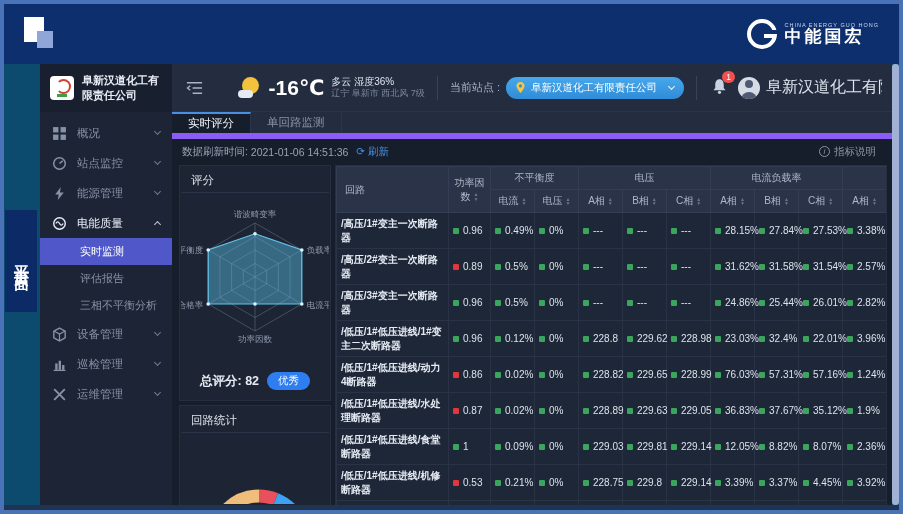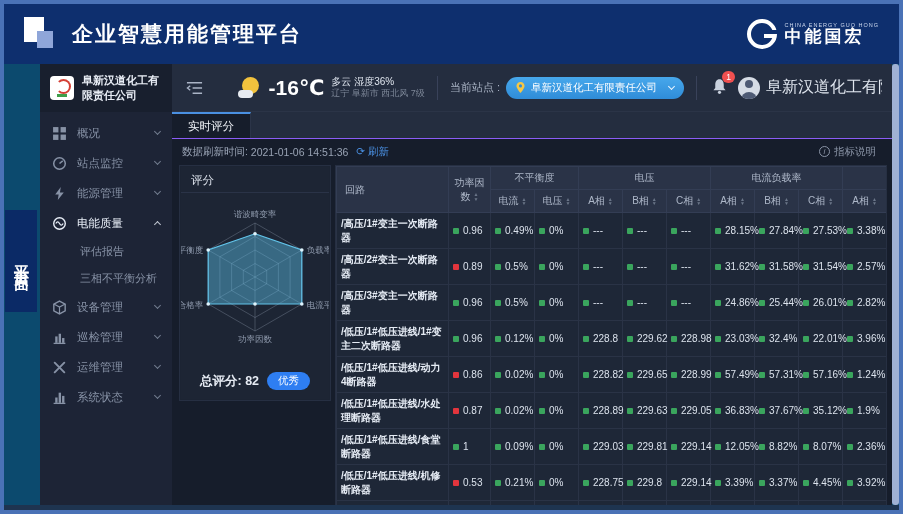--- a/index.html
+++ b/index.html
@@ -65,30 +65,30 @@
   .pill-chev { width:5px; height:5px; border-right:1.5px solid #eaf4fd; border-bottom:1.5px solid #eaf4fd; transform:rotate(45deg); margin-left:auto; margin-top:-2px; }
   .bell-wrap { position:relative; margin:0 10px 0 2px; cursor:pointer; }
   .bell-wrap svg { width:17px; height:18px; }
   .badge { position:absolute; top:-6px; right:-7px; background:#f05050; color:#fff; border-radius:8px; font-size:8.5px; line-height:1; padding:2px 4px; min-width:13px; text-align:center; }
   .avatar { width:22px; height:22px; border-radius:50%; background:#d6dce6; position:relative; overflow:hidden; flex-shrink:0; margin-right:6px; }
   .avatar::before { content:""; position:absolute; left:7px; top:3px; width:8px; height:8px; border-radius:50%; background:#4e5a74; }
   .avatar::after { content:""; position:absolute; left:3px; bottom:-3px; width:16px; height:10px; border-radius:8px 8px 0 0; background:#4e5a74; }
   .username { color:#dfe5ee; font-size:16px; white-space:nowrap; overflow:hidden; max-width:116px; }
 
   .content { flex:1; display:flex; flex-direction:column; background:#161d2b; min-height:0; }
-  .tabs-row { height:27px; background:#242d3f; display:flex; border-bottom:1px solid #8b5cf6; flex-shrink:0; }
+  .tabs-row { height:27px; background:#242d3f; display:flex; border-bottom:6px solid #8b5cf6; flex-shrink:0; }
   .tab { padding:0 16px; display:flex; align-items:center; font-size:11.5px; color:#8691a5; border-right:1px solid #2b3448; cursor:pointer; }
   .tab.active { background:#161d2b; color:#f2f5fa; border-top:2px solid #4a90e2; }
   .refresh-row { height:25px; display:flex; align-items:center; padding:0 10px; font-size:10.5px; color:#99a3b4; flex-shrink:0; }
   .refresh-btn { color:#4a90e2; margin-left:8px; cursor:pointer; }
   .indicator-link { margin-left:auto; color:#8a94a6; display:flex; gap:4px; align-items:center; margin-right:6px; cursor:pointer; }
   .info-icon { width:11px; height:11px; border:1px solid #8a94a6; border-radius:50%; font-size:8px; display:flex; align-items:center; justify-content:center; font-style:italic; }
 
   .cols { flex:1; display:flex; gap:6px; padding:2px 6px 0 8px; min-height:0; overflow:hidden; }
-  .leftcol { width:150px; display:flex; flex-direction:row; gap:6px; flex-shrink:0; min-height:0; }
+  .leftcol { width:150px; display:flex; flex-direction:column; gap:6px; flex-shrink:0; min-height:0; }
   .panel { background:#1d2534; border:1px solid #27304401; outline:1px solid #262f42; display:flex; flex-direction:column; }
   .panel-title { height:26px; line-height:26px; padding:0 10px; color:#dde3ec; font-size:11.5px; border-bottom:1px solid #2a3347; flex-shrink:0; }
   .score-panel { height:234px; flex-shrink:0; }
   .radar-wrap { flex:1; overflow:hidden; }
   .total-row { display:flex; align-items:center; justify-content:center; gap:8px; padding:0 0 9px; }
   .total-label { color:#e6ebf3; font-size:12.5px; font-weight:bold; }
   .grade-badge { background:#2e7ef2; color:#fff; font-size:10.5px; padding:2px 11px; border-radius:11px; }
   .circuit-panel { flex:1; overflow:hidden; }
 
   .table-wrap { flex:1; overflow:hidden; background:#1c2433; outline:1px solid #262f42; }
@@ -104,21 +104,20 @@
 </head>
 <body>
 
 <div class="frame">
 
   <header class="banner">
     <div class="banner-logo">
       <div class="sq1"></div>
         <div class="sq2"></div>
     </div>
-    <div class="banner-title">企业智慧用能管理平台</div>
     <div class="brand">
       <div class="brand-mark"></div>
       <div class="brand-text">
         <span class="brand-sub">CHINA ENERGY GUO HONG</span>
         <span class="brand-name">中能国宏</span>
       </div>
     </div>
   </header>
 
   <div class="workspace">
@@ -168,20 +167,21 @@
             <div class="menu-item active">
               <span class="mi-icon">
                 <svg viewBox="0 0 14 14" fill="none" stroke="currentColor">
                   <circle cx="7" cy="7" r="5.4" stroke-width="1.3"></circle>
                   <path d="M3.6 7 Q5.3 3.9 7 7 T10.4 7" stroke-width="1.2"></path>
                 </svg>
               </span>
               <span>电能质量</span>
               <span class="chev up"></span>
             </div>
+            <div class="submenu-item selected">实时监测</div>
             <div class="submenu-item">评估报告</div>
             <div class="submenu-item">三相不平衡分析</div>
             <div class="menu-item">
               <span class="mi-icon">
                 <svg viewBox="0 0 14 14" fill="none" stroke="currentColor">
                   <path d="M7 1 L12.3 3.8 L12.3 10.2 L7 13 L1.7 10.2 L1.7 3.8 Z" stroke-width="1.3"></path>
                   <path d="M1.7 3.8 L7 6.6 L12.3 3.8 M7 6.6 L7 13" stroke-width="1.1"></path>
                 </svg>
               </span>
               <span>设备管理</span>
@@ -199,32 +199,20 @@
               <span>巡检管理</span>
               <span class="chev "></span>
             </div>
             <div class="menu-item">
               <span class="mi-icon">
                 <svg viewBox="0 0 14 14" fill="none" stroke="currentColor" stroke-linecap="round">
                   <path d="M2.5 2.5 L11.5 11.5 M11.5 2.5 L2.5 11.5" stroke-width="1.8"></path>
                 </svg>
               </span>
               <span>运维管理</span>
-              <span class="chev "></span>
-            </div>
-            <div class="menu-item">
-              <span class="mi-icon">
-                <svg viewBox="0 0 14 14" fill="currentColor">
-                  <path d="M1.5 12.5 H12.5" stroke="currentColor" stroke-width="1.2"></path>
-                  <rect x="3" y="7" width="2.2" height="5"></rect>
-                  <rect x="6.2" y="2.5" width="2.2" height="9.5"></rect>
-                  <rect x="9.4" y="5.5" width="2.2" height="6.5"></rect>
-                </svg>
-              </span>
-              <span>系统状态</span>
               <span class="chev "></span>
             </div>
           </nav>
       </aside>
 
       <div class="main">
 
         <div class="topbar">
           <svg class="collapse-icon" viewBox="0 0 18 14">
             <path d="M1 1.5 H17 M7 7 H17 M7 12.5 H17" stroke="currentColor" stroke-width="1.6" fill="none"></path>
@@ -256,20 +244,21 @@
             </svg>
             <span class="badge">1</span>
           </div>
           <div class="avatar"></div>
           <span class="username">阜新汉道化工有限责任公</span>
         </div>
 
         <div class="content">
           <div class="tabs-row">
             <div class="tab active">实时评分</div>
+            <div class="tab">单回路监测</div>
           </div>
 
           <div class="refresh-row">
             <span>数据刷新时间:</span>&nbsp;
             <span>2021-01-06 14:51:36</span>
             <span class="refresh-btn">⟳ <span>刷新</span></span>
             <span class="indicator-link">
               <span class="info-icon">i</span>
               <span>指标说明</span>
             </span>
@@ -678,21 +667,21 @@
                       </td>
                       <td>
                         <span class="val">
                           <span class="dot" style="background:#3aa55d"></span>
                           <span>228.99</span>
                         </span>
                       </td>
                       <td>
                         <span class="val">
                           <span class="dot" style="background:#3aa55d"></span>
-                          <span>57.49%</span>
+                          <span>76.03%</span>
                         </span>
                       </td>
                       <td>
                         <span class="val">
                           <span class="dot" style="background:#3aa55d"></span>
                           <span>57.31%</span>
                         </span>
                       </td>
                       <td>
                         <span class="val">

